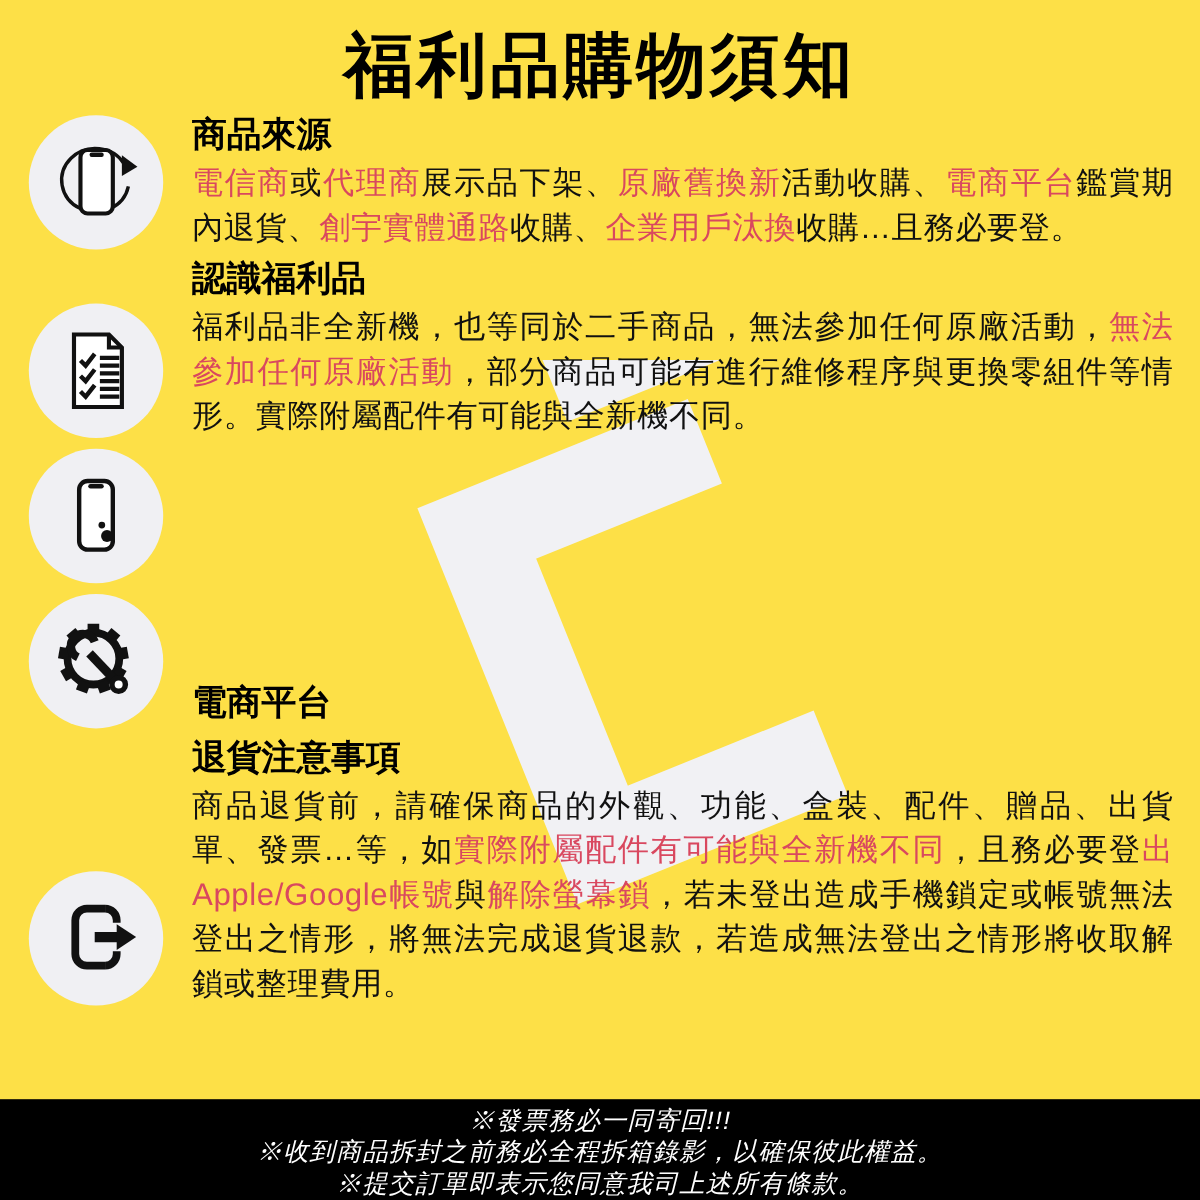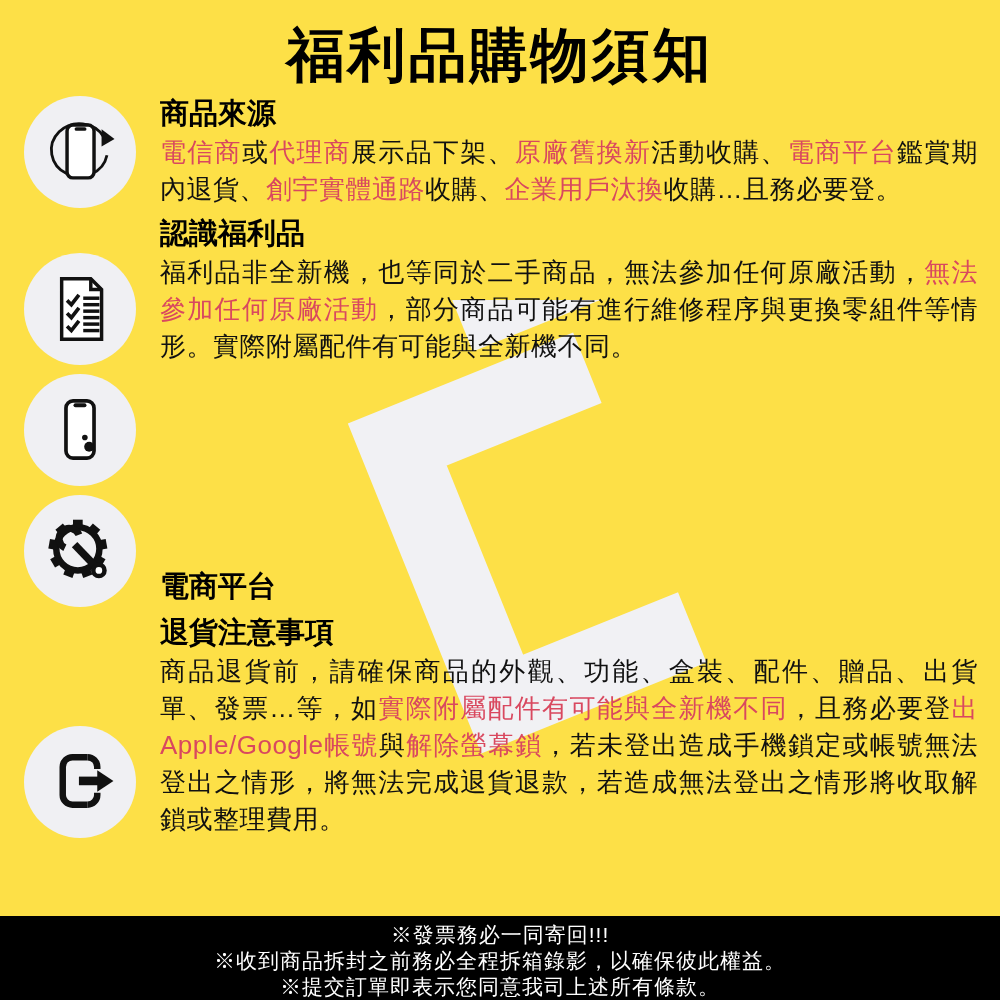--- a/index.html
+++ b/index.html
@@ -82,20 +82,21 @@
     z-index: 2;
     color: #ffffff;
     text-align: center;
     padding-top: 6px;
     box-sizing: border-box;
   }
   .footer-line {
     font-size: 21px;
     line-height: 26px;
     letter-spacing: 1px;
+    font-style: italic;
   }
 </style>
 </head>
 <body>
 
 <div class="page">
 
   <svg class="watermark" width="520" height="500" viewBox="0 0 520 500">
     <g transform="rotate(-22 260 250)">
       <path d="M 400 110 H 195 V 390 H 400" fill="none" stroke="#f1f1f4" stroke-width="76"></path>

